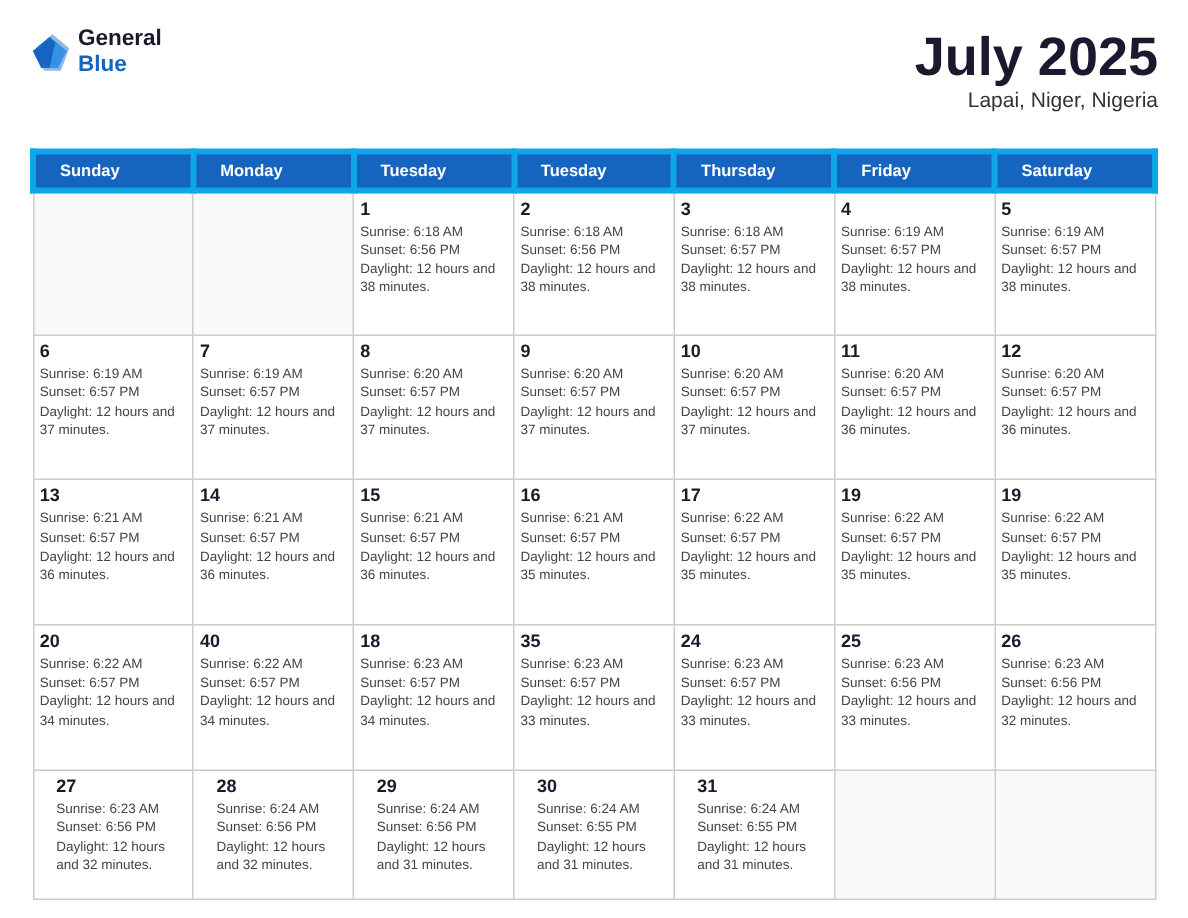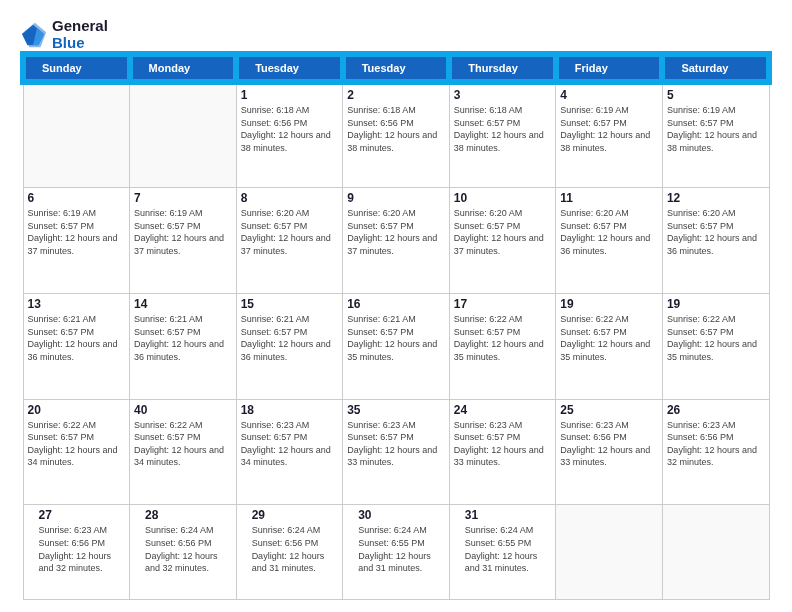--- a/index.html
+++ b/index.html
@@ -14,21 +14,21 @@
       width: 792px;
       height: 612px;
       padding: 18px 20px 12px 20px;
       display: flex;
       flex-direction: column;
     }
     .header {
       display: flex;
       justify-content: space-between;
       align-items: flex-start;
-      margin-bottom: 0;
+      margin-bottom: 25px;
     }
     .logo {
       display: flex;
       align-items: center;
       gap: 4px;
     }
     .logo-text {
       display: flex;
       flex-direction: column;
       line-height: 1.1;
@@ -67,21 +67,21 @@
       width: 100%;
       table-layout: fixed;
     }
     .calendar th {
       background-color: #1565c0;
       color: #fff;
       font-size: 11px;
       font-weight: bold;
       padding: 5px 16px;
       text-align: left;
-      border: 6px solid #0ea5e9;
+      border: 4px solid #0ea5e9;
     }
     .calendar td {
       border: 1px solid #ccc;
       vertical-align: top;
       padding: 3px 4px;
       font-size: 9.5px;
       color: #333;
       background: #fff;
       height: 82px;
     }
@@ -113,20 +113,24 @@
       <svg class="logo-icon" viewBox="0 0 30 30" xmlns="http://www.w3.org/2000/svg">
         <polygon points="14,4 26,14 20,26 8,26 2,14" fill="#1565c0"></polygon>
         <polygon points="16,2 28,12 22,28 10,28 4,12" fill="#1976d2" opacity="0.5"></polygon>
         <polygon points="14,6 24,14 19,24 9,24 4,14" fill="#1565c0"></polygon>
         <path d="M 18 8 L 26 14 L 20 26 L 14 26" fill="#42a5f5" opacity="0.7"></path>
       </svg>
       <div class="logo-text">
         <span class="logo-general">General</span>
         <span class="logo-blue">Blue</span>
       </div>
+    </div>
+    <div class="title-block">
+      <div class="title-month">July 2025</div>
+      <div class="title-location">Lapai, Niger, Nigeria</div>
     </div>
   </div>
 
   <table class="calendar">
     <thead>
       <tr>
         <th>Sunday</th>
         <th>Monday</th>
         <th>Tuesday</th>
         <th>Tuesday</th>

